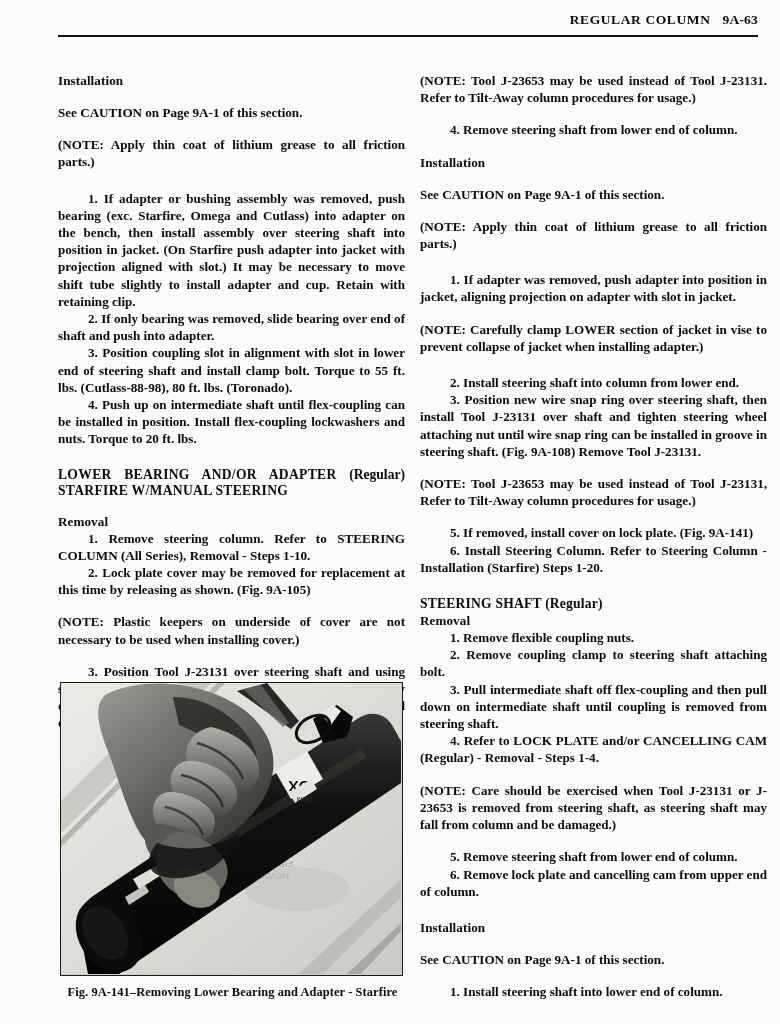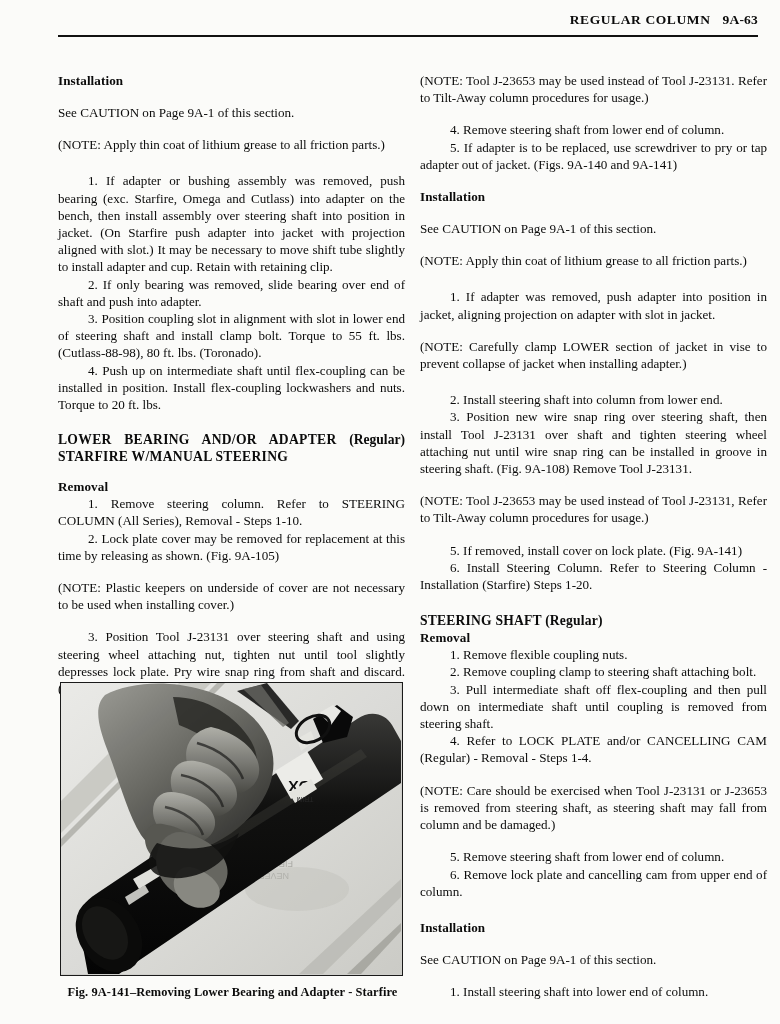--- a/index.html
+++ b/index.html
@@ -65,20 +65,21 @@
     position: absolute;
     top: 12px;
     width: 347px;
   }
   .col-left  { left: 0; }
   .col-right { left: 362px; }
 
   p, h2, h3, h4 {
     margin: 0;
     padding: 0;
+    font-weight: bold;
   }
 
   .blk {
     font-size: 13.1px;
     line-height: 17.2px;
     text-align: justify;
     text-justify: inter-word;
     hyphens: none;
   }
   
@@ -279,21 +280,20 @@
         <div class="figure-caption">Fig. 9A-141–Removing Lower Bearing and Adapter - Starfire</div>
       </div>
 
     </div>
 
     <div class="col col-right">
 
       <p class="blk note gap-none">(NOTE: Tool J-23653 may be used instead of Tool J-23131. Refer to Tilt-Away column procedures for usage.)</p>
 
       <p class="blk step gap-md">4. Remove steering shaft from lower end of column.</p>
-      <p class="blk step gap-none">5. If adapter is to be replaced, use screwdriver to pry or tap adapter out of jacket. (Figs. 9A-140 and 9A-141)</p>
 
 
       <h3 class="subhead gap-md">Installation</h3>
 
       <p class="blk gap-md">See CAUTION on Page 9A-1 of this section.</p>
 
       <p class="blk note gap-md">(NOTE: Apply thin coat of lithium grease to all friction parts.)</p>
 
       <p class="blk step gap-lg">1. If adapter was removed, push adapter into position in jacket, aligning projection on adapter with slot in jacket.</p>
 

